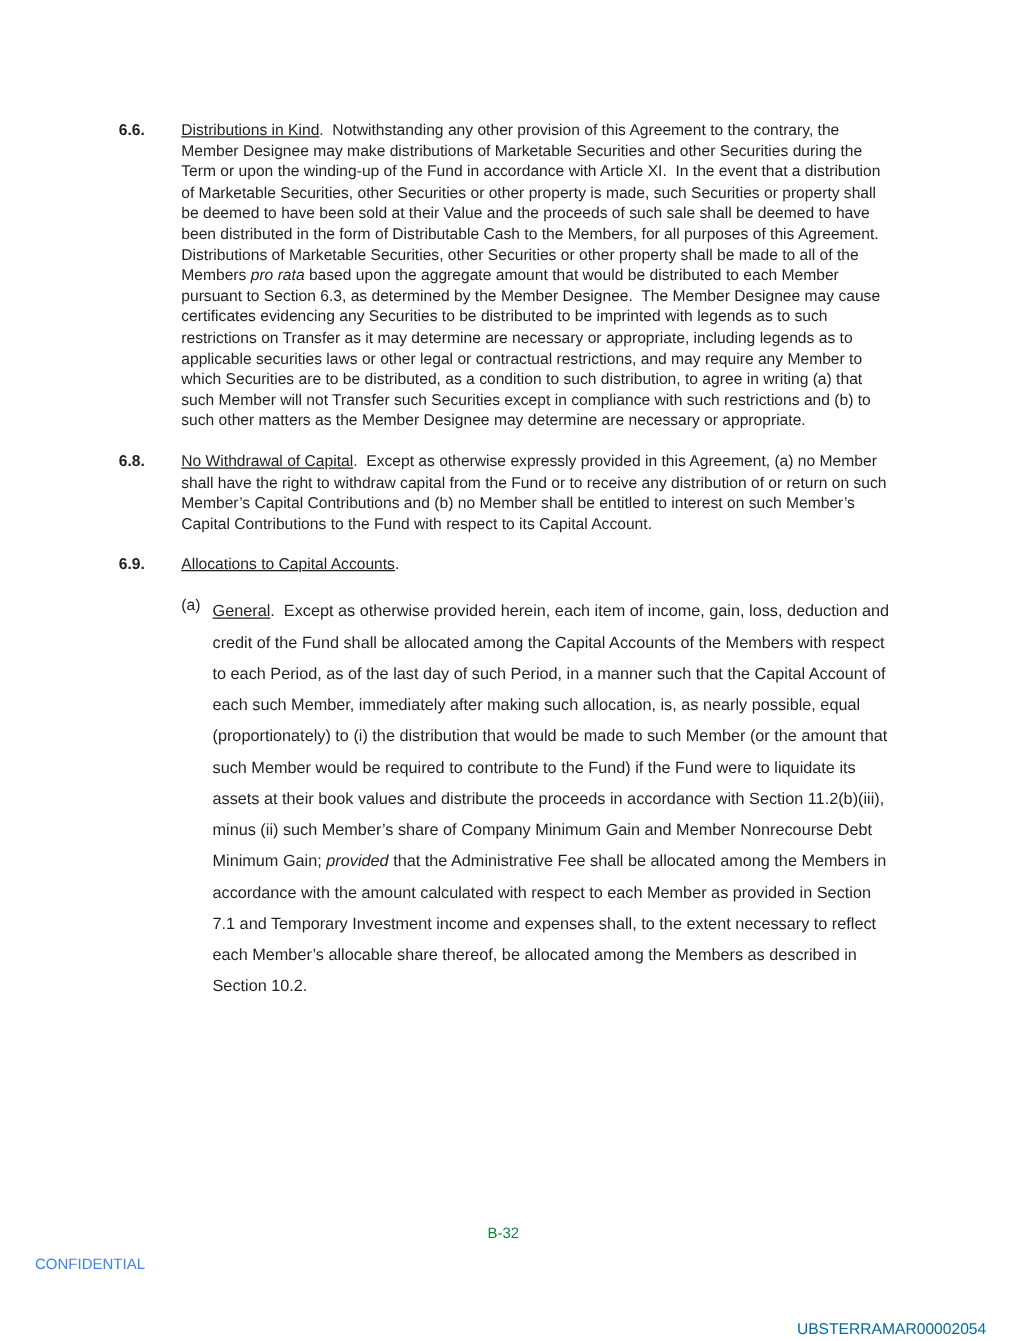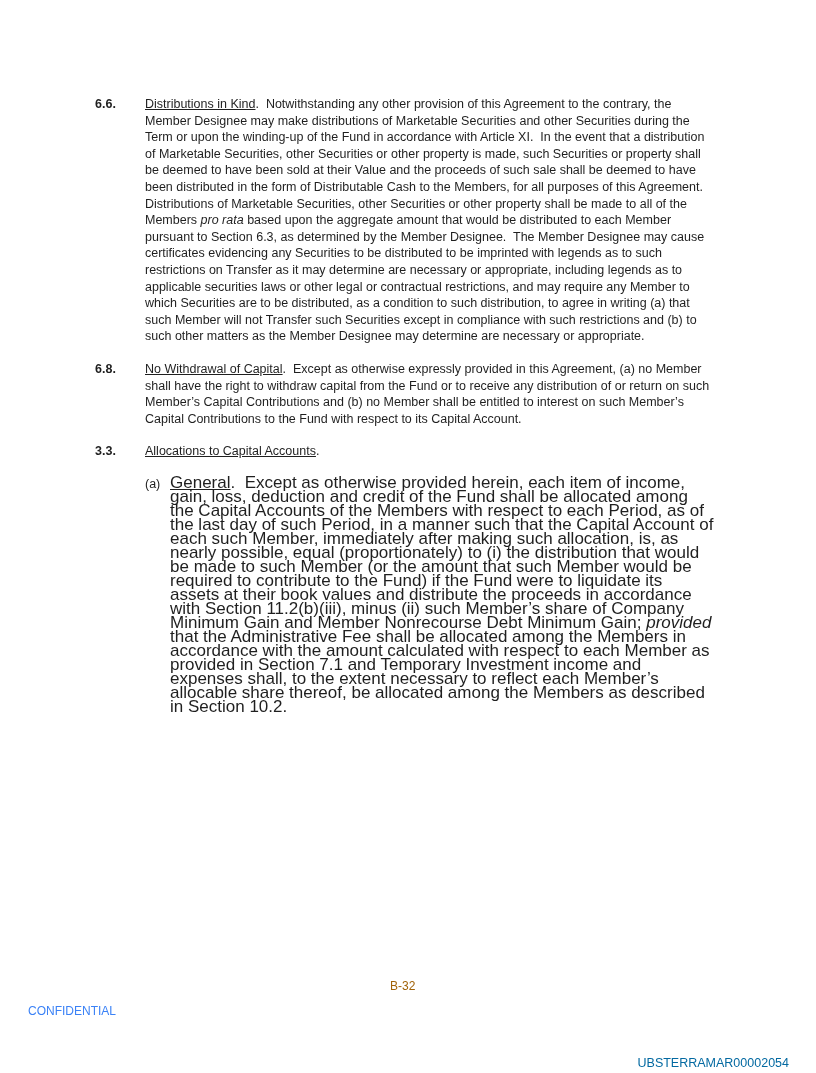--- a/index.html
+++ b/index.html
@@ -48,40 +48,40 @@
   }
   .sub-label {
     width: 25px;
     flex: 0 0 25px;
     font-size: 12.5px;
     line-height: 16.6px;
   }
   .sub-text {
     width: 546px;
     flex: 0 0 546px;
-    font-size: 17px;
-    line-height: 14px;
+    font-size: 13px;
+    line-height: 25px;
     white-space: pre-wrap;
   }
   .u { text-decoration: underline; }
   .i { font-style: italic; }
   .watermark {
     position: absolute;
     left: 66px;
     top: 966px;
     font-size: 27px;
     letter-spacing: 1px;
     color: #b9b9b9;
   }
   .page-number {
     position: absolute;
     left: 390px;
     top: 979px;
     font-size: 12px;
-    color: #a16207;
+    color: #15803d;
   }
   .footer-left {
     position: absolute;
     left: 28px;
     top: 1004px;
     font-size: 12px;
     color: #3b82f6;
   }
   .footer-right {
     position: absolute;
@@ -103,21 +103,21 @@
       <div class="section-text"><span class="u">Distributions in Kind</span><span>.  Notwithstanding any other provision of this Agreement to the contrary, the Member Designee may make distributions of Marketable Securities and other Securities during the Term or upon the winding-up of the Fund in accordance with Article XI.  In the event that a distribution of Marketable Securities, other Securities or other property is made, such Securities or property shall be deemed to have been sold at their Value and the proceeds of such sale shall be deemed to have been distributed in the form of Distributable Cash to the Members, for all purposes of this Agreement.  Distributions of Marketable Securities, other Securities or other property shall be made to all of the Members </span><span class="i">pro rata</span><span> based upon the aggregate amount that would be distributed to each Member pursuant to Section 6.3, as determined by the Member Designee.  The Member Designee may cause certificates evidencing any Securities to be distributed to be imprinted with legends as to such restrictions on Transfer as it may determine are necessary or appropriate, including legends as to applicable securities laws or other legal or contractual restrictions, and may require any Member to which Securities are to be distributed, as a condition to such distribution, to agree in writing (a) that such Member will not Transfer such Securities except in compliance with such restrictions and (b) to such other matters as the Member Designee may determine are necessary or appropriate.</span></div>
     </div>
 
 
     <div class="section-row">
       <div class="section-num">6.8.</div>
       <div class="section-text"><span class="u">No Withdrawal of Capital</span><span>.  Except as otherwise expressly provided in this Agreement, (a) no Member shall have the right to withdraw capital from the Fund or to receive any distribution of or return on such Member’s Capital Contributions and (b) no Member shall be entitled to interest on such Member’s Capital Contributions to the Fund with respect to its Capital Account.</span></div>
     </div>
 
     <div class="section-row">
-      <div class="section-num">3.3.</div>
+      <div class="section-num">6.9.</div>
       <div class="section-text"><span class="u">Allocations to Capital Accounts</span><span>.</span></div>
     </div>
 
     <div class="sub-row">
       <div class="sub-label">(a)</div>
       <div class="sub-text"><span class="u">General</span><span>.  Except as otherwise provided herein, each item of income, gain, loss, deduction and credit of the Fund shall be allocated among the Capital Accounts of the Members with respect to each Period, as of the last day of such Period, in a manner such that the Capital Account of each such Member, immediately after making such allocation, is, as nearly possible, equal (proportionately) to (i) the distribution that would be made to such Member (or the amount that such Member would be required to contribute to the Fund) if the Fund were to liquidate its assets at their book values and distribute the proceeds in accordance with Section 11.2(b)(iii), minus (ii) such Member’s share of Company Minimum Gain and Member Nonrecourse Debt Minimum Gain; </span><span class="i">provided</span><span> that the Administrative Fee shall be allocated among the Members in accordance with the amount calculated with respect to each Member as provided in Section 7.1 and Temporary Investment income and expenses shall, to the extent necessary to reflect each Member’s allocable share thereof, be allocated among the Members as described in Section 10.2.</span></div>
     </div>
 
   </div>
 

